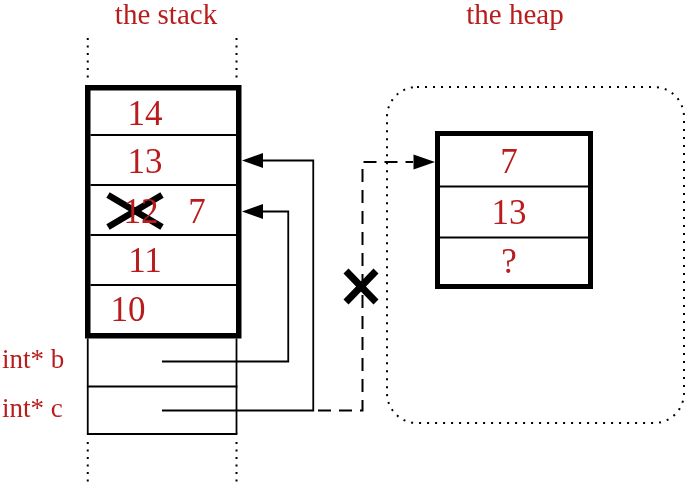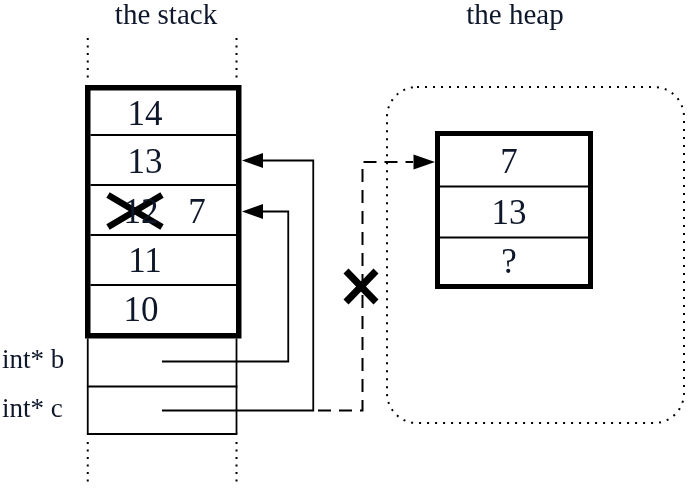--- a/index.html
+++ b/index.html
@@ -1,20 +1,20 @@
 <!DOCTYPE html>
 <html><head>
 <meta charset="utf-8">
 <style>
   html,body{margin:0;padding:0;background:#ffffff;}
   .diagram{
     position:relative;
     width:692px;height:489px;
     background:#ffffff;
-    color:#0f172a;
+    color:#b91c1c;
     font-family:"Liberation Serif","DejaVu Serif",serif;
     overflow:hidden;
   }
   .layer{position:absolute;left:0;top:0;}
   .title{
     position:absolute;top:-2px;
     font-size:29px;line-height:1.15;
     transform:translateX(-50%);
     white-space:nowrap;
   }
@@ -97,21 +97,21 @@
   </svg>
 
   <div class="title" style="left:166px;">the stack</div>
   <div class="title" style="left:515px;">the heap</div>
 
   <div class="cell" style="left:145px;top:113px">14</div>
   <div class="cell" style="left:145px;top:161px">13</div>
   <div class="cell" style="left:141px;top:211px">12</div>
   <div class="cell" style="left:197px;top:211px">7</div>
   <div class="cell" style="left:145px;top:260px">11</div>
-  <div class="cell" style="left:141px;top:309px">10</div>
+  <div class="cell" style="left:128px;top:309px">10</div>
 
   <div class="cell" style="left:509px;top:161px">7</div>
   <div class="cell" style="left:509px;top:212px">13</div>
   <div class="cell" style="left:509px;top:261px">?</div>
 
   <div class="varlabel" style="top:409px">int* c</div>
   <div class="varlabel" style="top:360px">int* b</div>
 
 </div>
 

